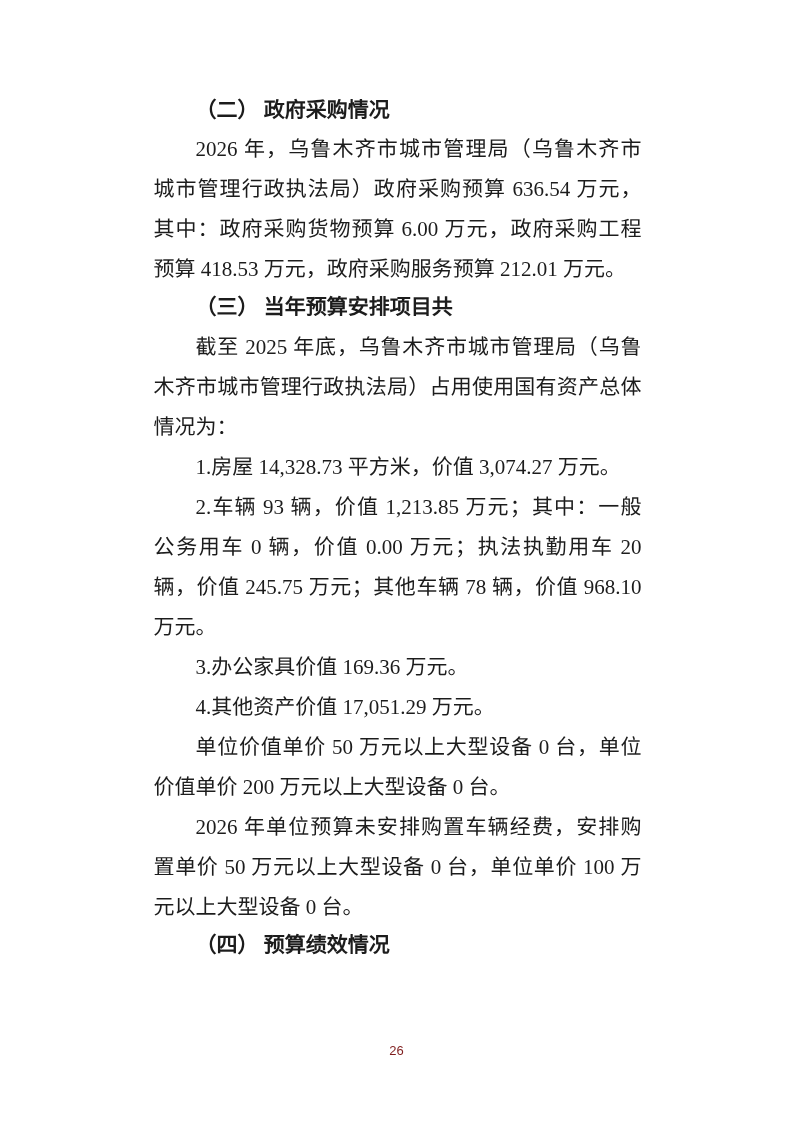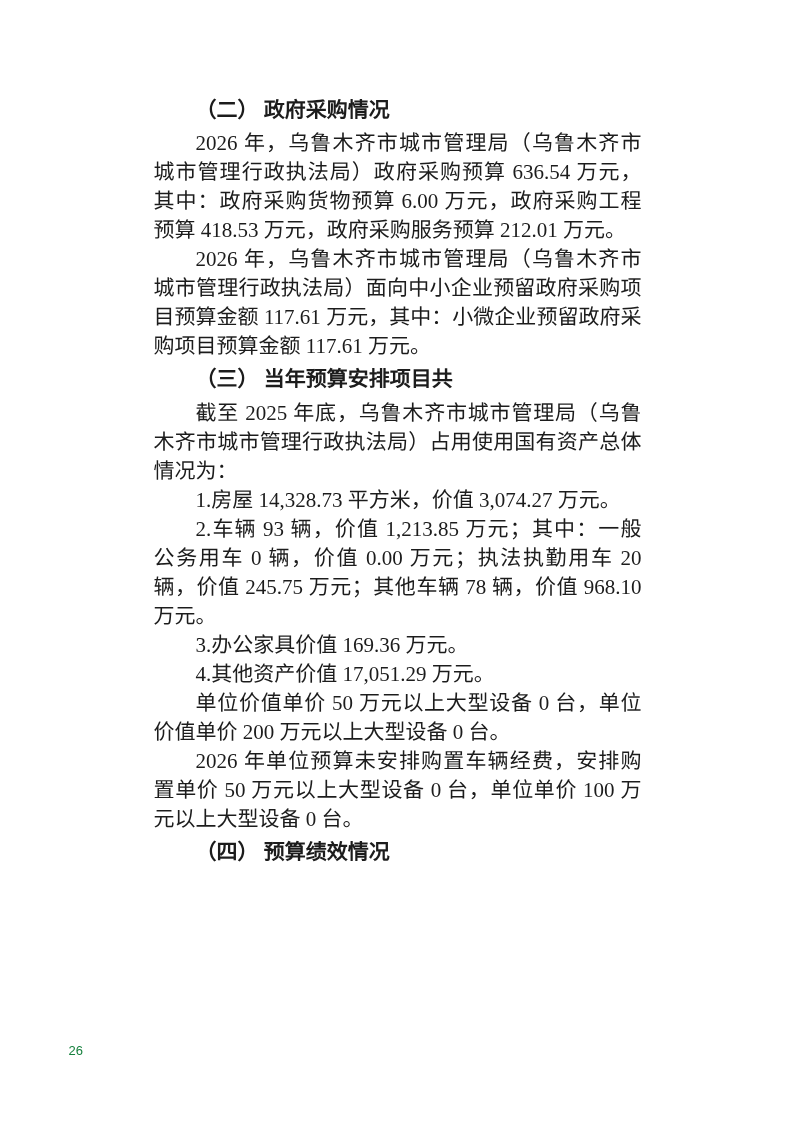--- a/index.html
+++ b/index.html
@@ -33,43 +33,42 @@
   .heading {
     margin: 0;
     font-size: 21px;
     font-weight: bold;
     text-indent: 2em;
     line-height: 37.4px;
   }
   .para {
     margin: 0;
     text-indent: 2em;
-    line-height: 29px;
+    line-height: 40px;
   }
   .page-number {
     position: absolute;
     bottom: 80px;
     left: 0;
     right: 0;
-    text-align: left;
+    text-align: center;
     font-size: 13px;
-    color: #15803d;
+    color: #7f1d1d;
     font-family: "Liberation Sans", "DejaVu Sans", sans-serif;
   }
 </style>
 </head>
 <body>
 
 <div class="page">
   <main class="content">
 
     <section class="section">
       <h2 class="heading">（二） 政府采购情况</h2>
       <p class="para">2026 年，乌鲁木齐市城市管理局（乌鲁木齐市城市管理行政执法局）政府采购预算 636.54 万元，其中：政府采购货物预算 6.00 万元，政府采购工程预算 418.53 万元，政府采购服务预算 212.01 万元。</p>
-      <p class="para">2026 年，乌鲁木齐市城市管理局（乌鲁木齐市城市管理行政执法局）面向中小企业预留政府采购项目预算金额 117.61 万元，其中：小微企业预留政府采购项目预算金额 117.61 万元。</p>
     </section>
 
     <section class="section">
       <h2 class="heading">（三） 当年预算安排项目共</h2>
       <p class="para">截至 2025 年底，乌鲁木齐市城市管理局（乌鲁木齐市城市管理行政执法局）占用使用国有资产总体情况为：</p>
       <p class="para">1.房屋 14,328.73 平方米，价值 3,074.27 万元。</p>
       <p class="para">2.车辆 93 辆，价值 1,213.85 万元；其中：一般公务用车 0 辆，价值 0.00 万元；执法执勤用车 20 辆，价值 245.75 万元；其他车辆 78 辆，价值 968.10 万元。</p>
       <p class="para">3.办公家具价值 169.36 万元。</p>
       <p class="para">4.其他资产价值 17,051.29 万元。</p>
       <p class="para">单位价值单价 50 万元以上大型设备 0 台，单位价值单价 200 万元以上大型设备 0 台。</p>

